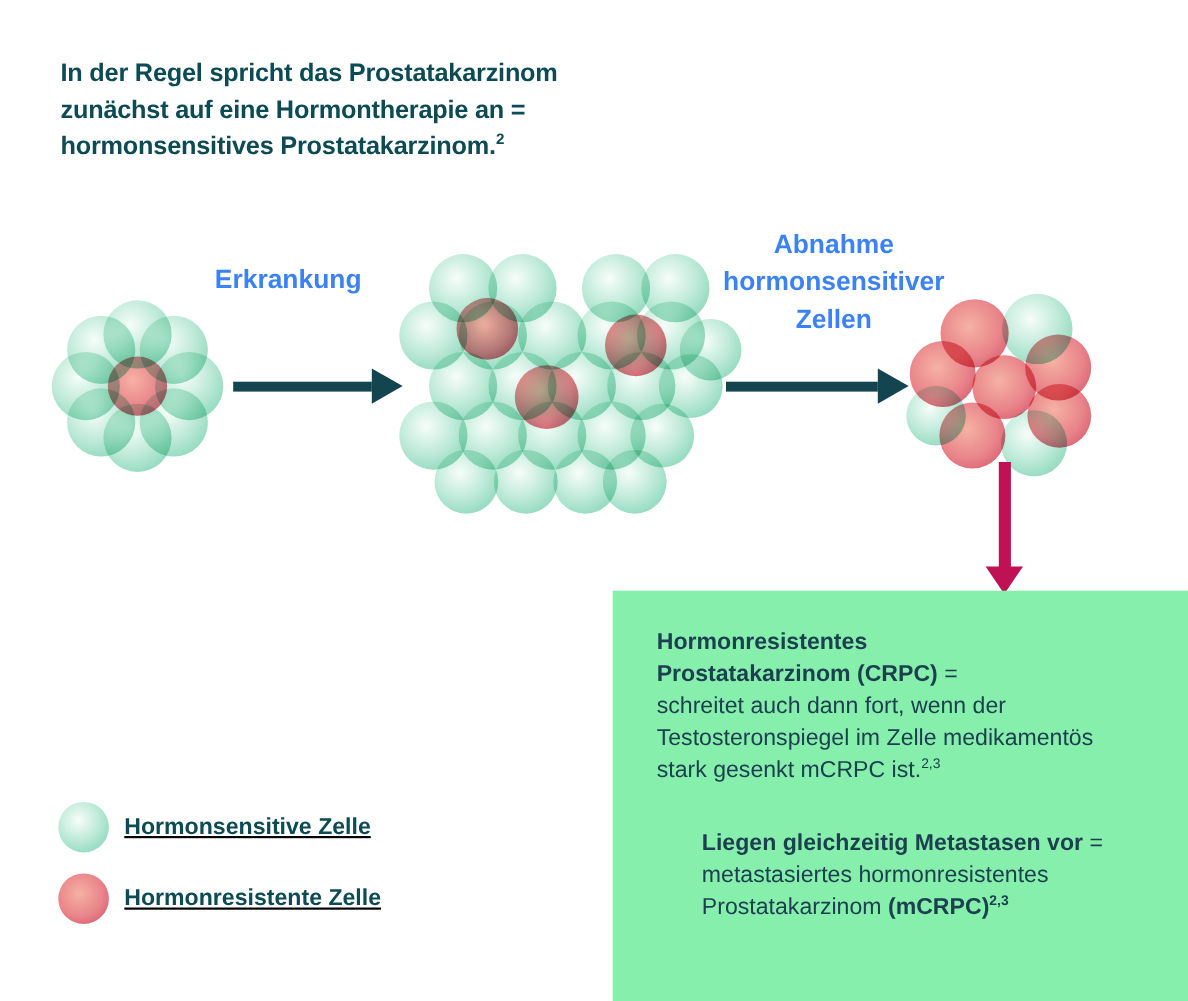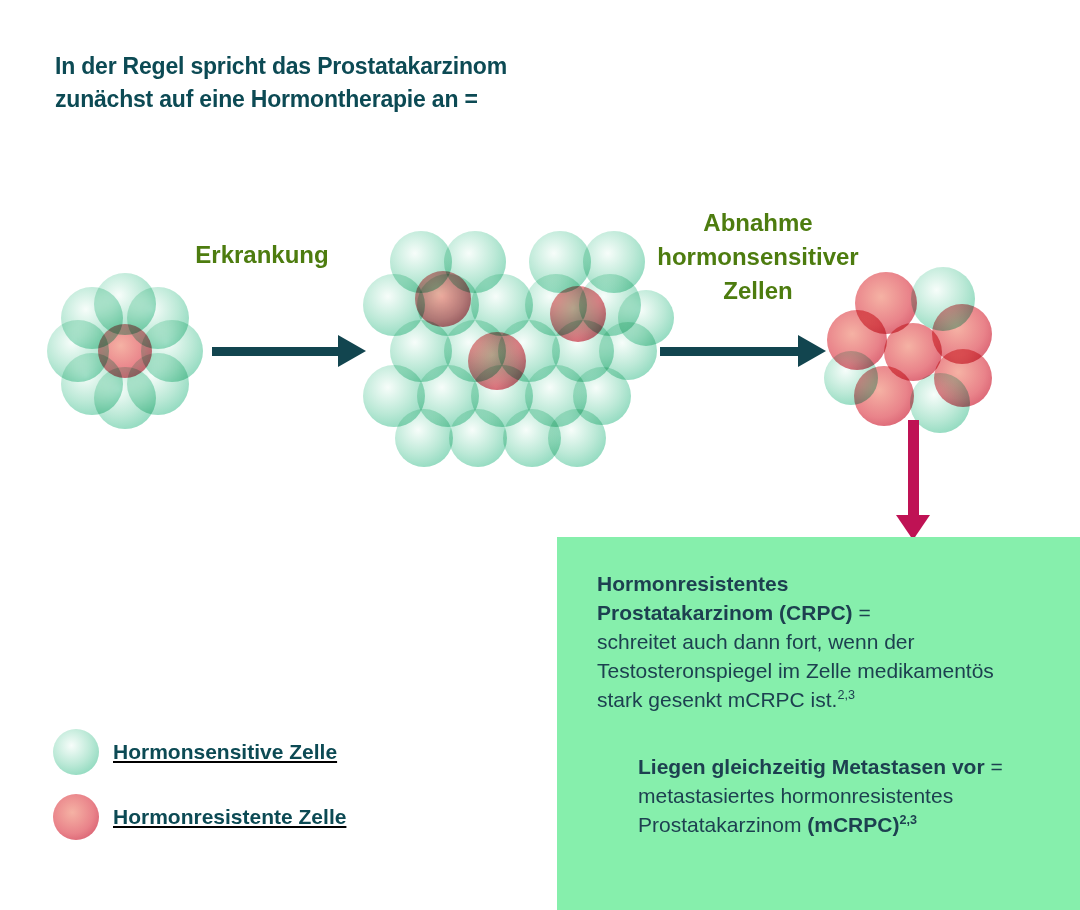--- a/index.html
+++ b/index.html
@@ -8,21 +8,21 @@
     font-family:"Liberation Sans", sans-serif;overflow:hidden;
   }
   
   .title{
     position:absolute;left:55px;top:50px;
     font-size:23px;font-weight:bold;line-height:33px;letter-spacing:-0.2px;
     color:#0c4a54;white-space:nowrap;
   }
   .flow-label{
     position:absolute;font-size:24px;font-weight:bold;line-height:34px;
-    color:#4d7c0f;text-align:center;white-space:nowrap;
+    color:#3b82f6;text-align:center;white-space:nowrap;
   }
   .label-progression{left:112px;top:238px;width:300px;}
   .label-decrease{left:608px;top:206px;width:300px;}
   sup.ref{font-size:0.6em;vertical-align:super;line-height:0;}
   
   .cluster{position:absolute;inset:0;pointer-events:none;}
   .cell{position:absolute;border-radius:50%;mix-blend-mode:multiply;}
   
   .arrow-h{position:absolute;width:154px;height:32px;}
   .arrow-h .shaft{position:absolute;left:0;top:12px;height:9px;background:#12454f;}
@@ -57,20 +57,21 @@
   .legend-1{top:729px;} .legend-2{top:794px;}
 </style>
 </head>
 <body>
 
 <div class="canvas">
 
   <div class="title">
     <div>In der Regel spricht das Prostatakarzinom</div>
     <div>zunächst auf eine Hormontherapie an =</div>
+    <div><span>hormonsensitives Prostatakarzinom.</span><sup class="ref">2</sup></div>
   </div>
 
   <div class="flow-label label-progression">
     <div>Erkrankung</div>
   </div>
   <div class="flow-label label-decrease">
     <div>Abnahme</div>
     <div>hormonsensitiver</div>
     <div>Zellen</div>
   </div>

